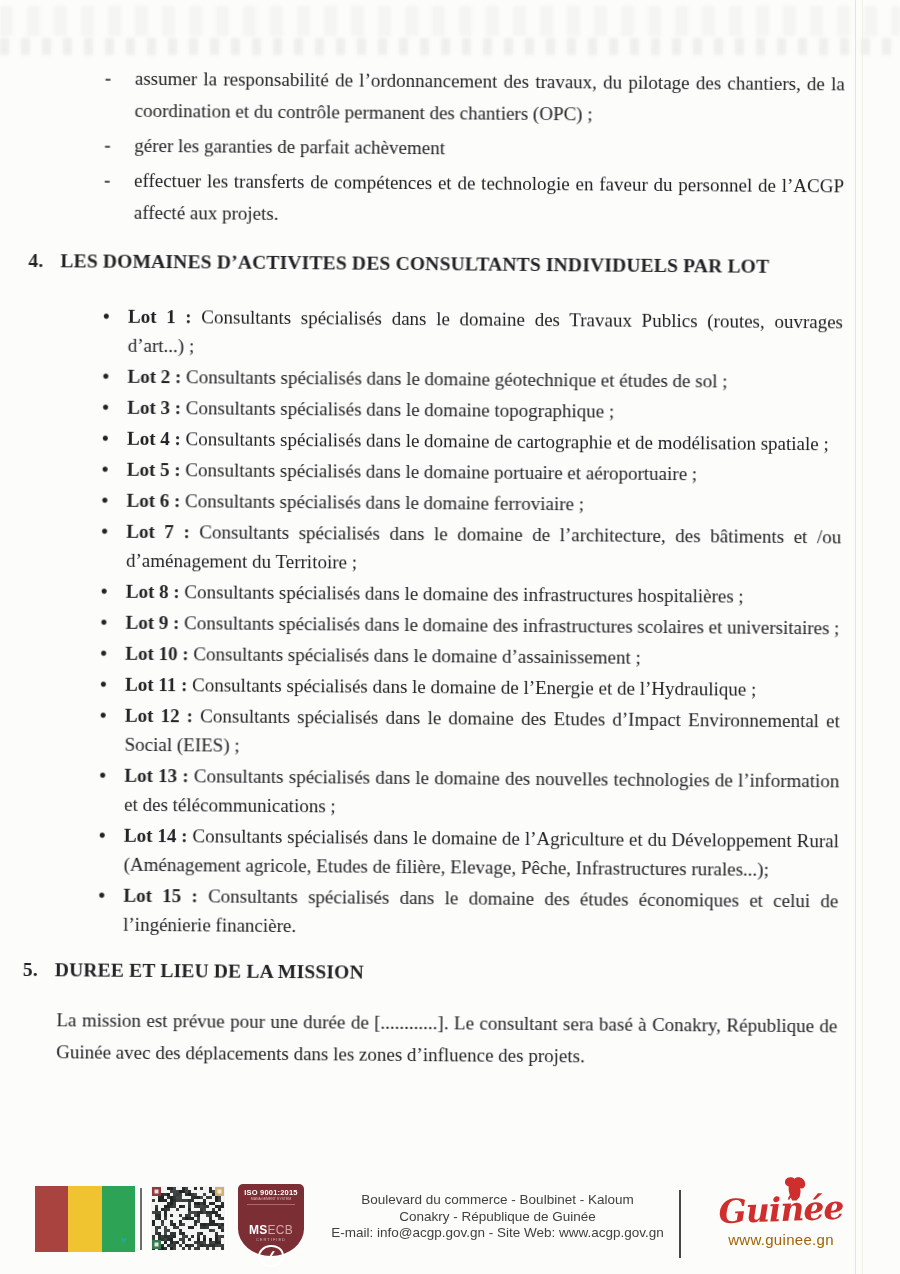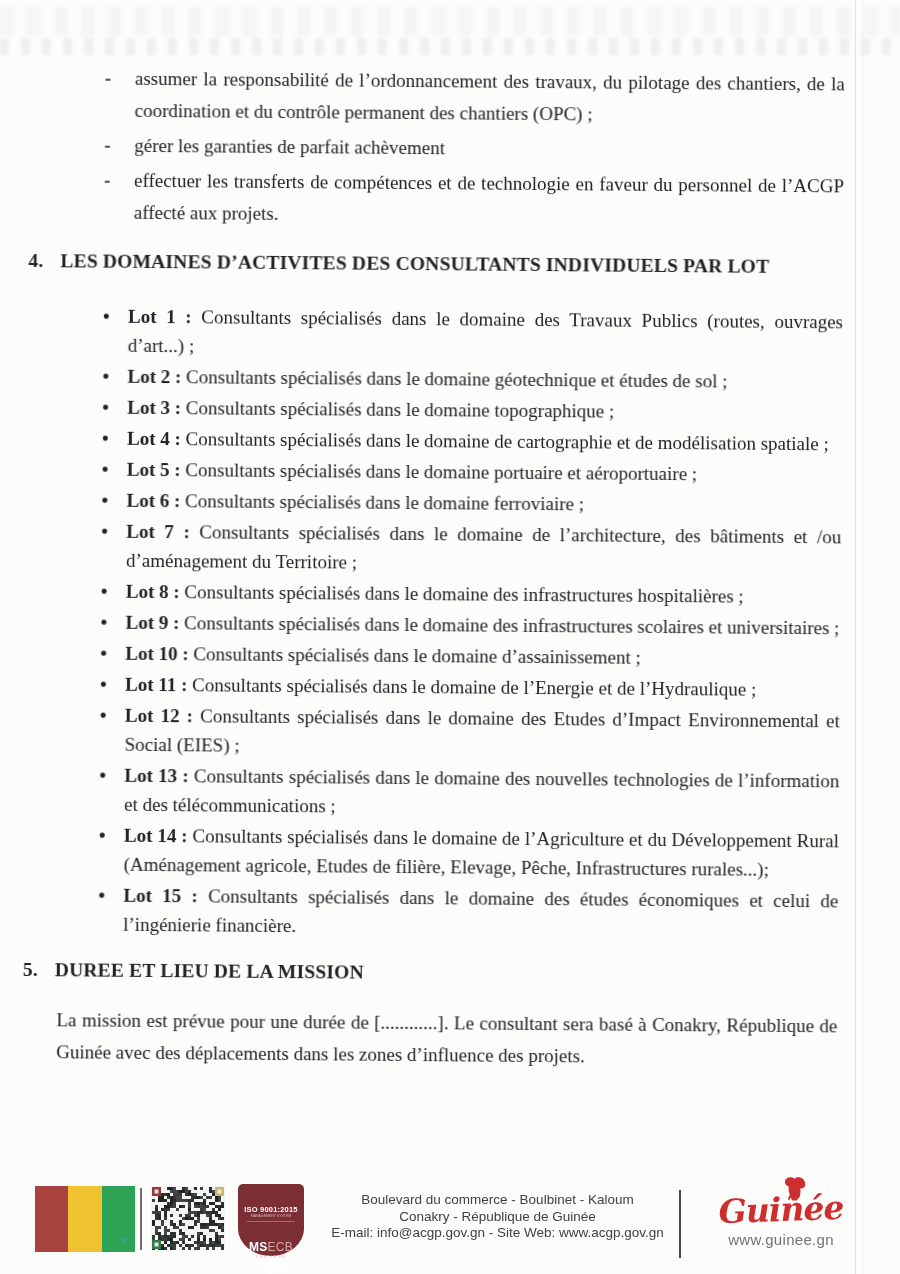--- a/index.html
+++ b/index.html
@@ -47,37 +47,37 @@
   .stripe-red{background:#a84340;}
   .stripe-yellow{background:#f0c431;}
   .stripe-green{background:#2ca355;}
   .flag-heart{position:absolute;right:8px;bottom:6px;font-size:11px;color:#2aa79e;opacity:.85;line-height:1;}
   .sep1{position:absolute;left:140px;top:8px;width:2px;height:62px;background:#6e6e6e;}
   .sep2{position:absolute;left:679px;top:10px;width:2px;height:68px;background:#474747;}
   .qr{position:absolute;left:151px;top:6px;width:74px;height:64px;background:#f4f4f2;}
   .badge{
     position:absolute;left:238px;top:4px;width:66px;height:72px;background:#7c2e35;
     border-radius:5px 5px 50% 50% / 5px 5px 38% 38%;
-    color:#fff;display:flex;flex-direction:column;align-items:center;box-sizing:border-box;padding-top:22px;
+    color:#fff;display:flex;flex-direction:column;align-items:center;box-sizing:border-box;padding-top:5px;
   }
   .badge .iso{font-size:7.5px;font-weight:bold;letter-spacing:.2px;line-height:8px;}
   .badge .mgmt{font-size:3.5px;color:#d9b9b9;line-height:5px;border-bottom:1px solid #a96b6b;padding-bottom:2px;width:48px;text-align:center;}
   .badge .msecb{font-size:12px;font-weight:bold;line-height:14px;margin-top:18px;letter-spacing:.3px;}
   .badge .msecb .ecb{color:#d4a9a9;font-weight:normal;}
   .badge .cert{font-size:4px;color:#d9b9b9;line-height:6px;letter-spacing:1px;}
   .badge .check{width:22px;height:22px;border:2.5px solid #fff;border-radius:50%;margin-top:2px;display:flex;align-items:center;justify-content:center;font-size:15px;font-weight:bold;transform:rotate(-6deg);}
   .address{position:absolute;left:325px;top:12px;width:345px;text-align:center;color:#404040;font-size:13.5px;line-height:16.5px;font-weight:500;}
   .logo-block{position:absolute;left:706px;top:0;width:150px;text-align:center;}
   .logo-script{
     position:relative;margin-top:12px;
     font-family:"DejaVu Serif", serif;font-style:italic;font-weight:bold;
     font-size:33px;color:#ce2e2d;letter-spacing:-1px;line-height:36px;transform:rotate(-2deg);
   }
   .mascot{position:absolute;left:73px;top:-16px;width:30px;height:26px;}
-  .logo-url{margin-top:3px;font-size:15px;color:#737373;letter-spacing:.3px;}
+  .logo-url{margin-top:3px;font-size:15px;color:#a16207;letter-spacing:.3px;}
 </style>
 </head>
 <body>
 
 <div class="paper">
 
   <div class="ghost-band ghost1"></div>
   <div class="ghost-band ghost2"></div>
   <div class="edge-line" style="left:855px"></div>
   <div class="edge-line2" style="left:862px"></div>

